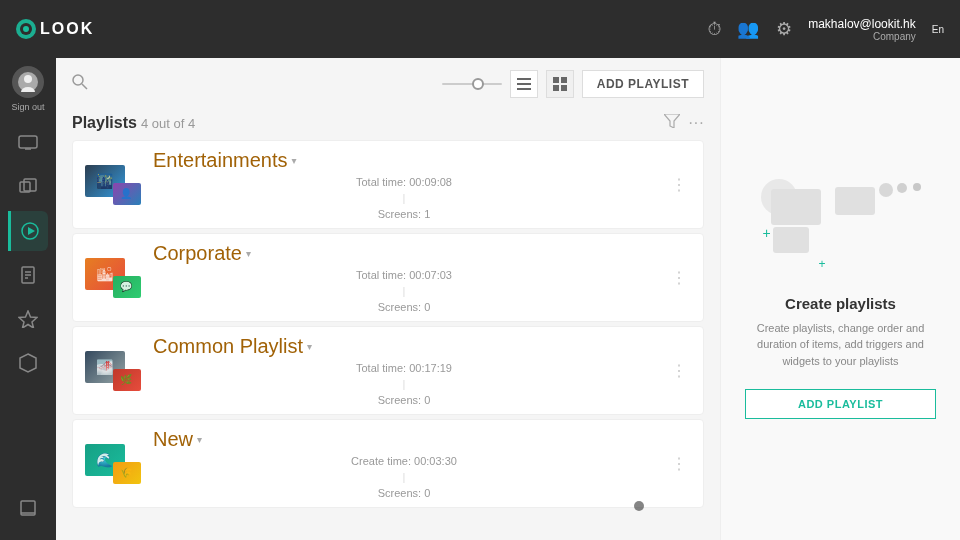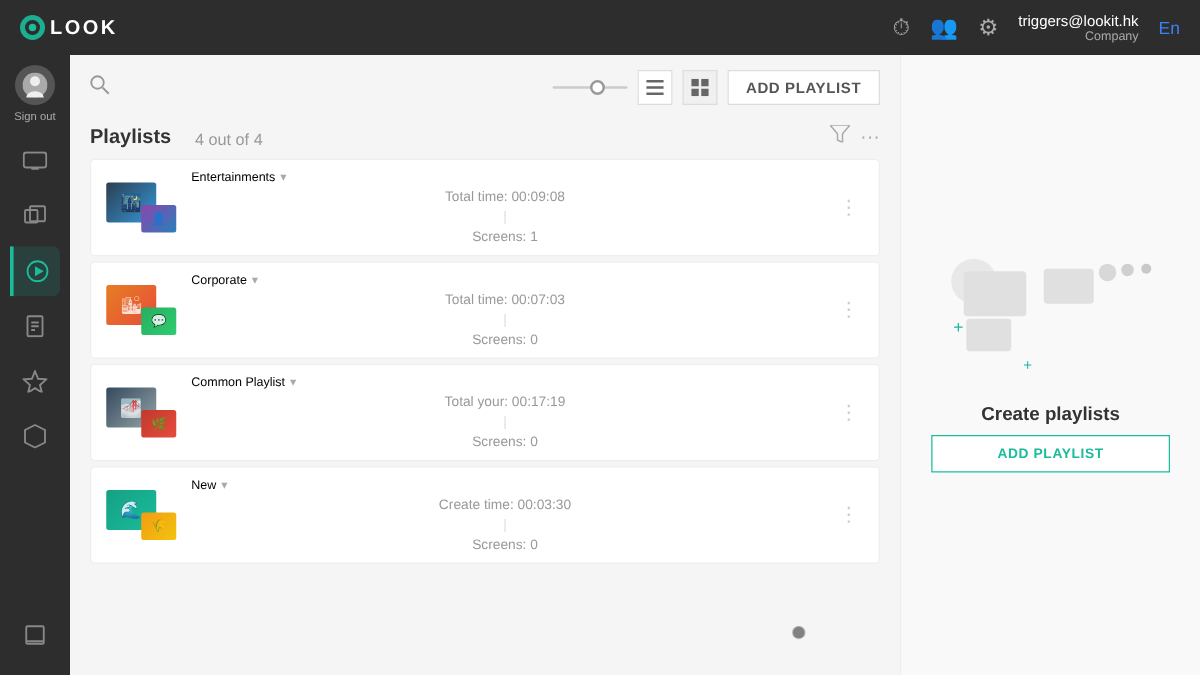--- a/index.html
+++ b/index.html
@@ -1,20 +1,20 @@
 <!DOCTYPE html>
 <html><head>
   <meta charset="utf-8">
   <style>
     * { box-sizing: border-box; margin: 0; padding: 0; }
     body { font-family: -apple-system, BlinkMacSystemFont, 'Segoe UI', sans-serif; background: #f0f0f0; width: 960px; height: 540px; overflow: hidden; display: flex; flex-direction: column; }
 
     
     .topbar {
-      height: 44px;
+      height: 58px;
       background: #2d2d2d;
       display: flex;
       align-items: center;
       justify-content: space-between;
       padding: 0 16px;
       flex-shrink: 0;
     }
     .topbar-logo {
       display: flex;
       align-items: center;
@@ -22,21 +22,21 @@
     .topbar-logo svg { width: 80px; height: 28px; }
     .topbar-right {
       display: flex;
       align-items: center;
       gap: 16px;
     }
     .topbar-icon { color: #aaa; cursor: pointer; font-size: 18px; }
     .topbar-user { display: flex; flex-direction: column; align-items: flex-end; }
     .topbar-user-name { color: #fff; font-size: 12px; font-weight: 500; }
     .topbar-user-company { color: #aaa; font-size: 10px; }
-    .topbar-lang { color: #3b82f6; font-size: 14px; cursor: pointer; }
+    .topbar-lang { color: #e5e5e5; font-size: 10px; cursor: pointer; }
 
     
     .main-layout {
       display: flex;
       flex: 1;
       overflow: hidden;
     }
 
     
     .sidebar {
@@ -167,23 +167,23 @@
       font-size: 12px;
       font-weight: 600;
       color: #555;
       cursor: pointer;
       letter-spacing: 0.5px;
     }
 
     
     .playlists-header {
       display: flex;
-      align-items: flex-end;
+      align-items: center;
       padding: 4px 16px 8px;
-      gap: 19px;
+      gap: 4px;
     }
     .playlists-title {
       font-size: 16px;
       font-weight: 600;
       color: #333;
     }
     .playlists-count {
       font-size: 13px;
       color: #999;
     }
@@ -259,23 +259,23 @@
     }
 
     .playlist-info { flex: 1; }
     .playlist-name {
       display: flex;
       align-items: center;
       gap: 4px;
       margin-bottom: 4px;
     }
     .playlist-name-text {
-      font-size: 10px;
+      font-size: 20px;
       font-weight: 500;
-      color: #000000;
+      color: #a16207;
       cursor: pointer;
     }
     .playlist-name-chevron { color: #aaa; font-size: 10px; }
     .playlist-meta {
       font-size: 11px;
       color: #999;
       display: flex;
       align-items: center;
       gap: 4px;
       flex-direction: column;
@@ -420,21 +420,21 @@
       <circle cx="10" cy="14" r="6" fill="#2d2d2d"></circle>
       <circle cx="10" cy="14" r="3" fill="#1abc9c"></circle>
       <text x="24" y="19" fill="white" font-size="16" font-weight="700" font-family="sans-serif" letter-spacing="2">LOOK</text>
     </svg>
   </div>
   <div class="topbar-right">
     <span class="topbar-icon">⏱</span>
     <span class="topbar-icon">👥</span>
     <span class="topbar-icon">⚙</span>
     <div class="topbar-user">
-      <span class="topbar-user-name">triggers@lookit.hk</span>
+      <span class="topbar-user-name">makhalov@lookit.hk</span>
       <span class="topbar-user-company">Company</span>
     </div>
     <span class="topbar-lang">En</span>
   </div>
 </div>
 
 <div class="main-layout">
 
   <div class="sidebar">
     <div class="sidebar-avatar">
@@ -597,21 +597,21 @@
             <div class="thumb-secondary thumb-color-6">
               <div class="thumb-icon" style="font-size:10px">🌿</div>
             </div>
           </div>
           <div class="playlist-info">
             <div class="playlist-name">
               <span class="playlist-name-text">Common Playlist</span>
               <span class="playlist-name-chevron">▾</span>
             </div>
             <div class="playlist-meta">
-              <span>Total your: 00:17:19</span>
+              <span>Total time: 00:17:19</span>
               <span class="playlist-meta-sep">|</span>
               <span>Screens: 0</span>
             </div>
           </div>
           <span class="playlist-actions">⋮</span>
         </div>
 
         <div class="playlist-item">
           <div class="playlist-thumb">
             <div class="thumb-main thumb-color-7">
@@ -648,19 +648,20 @@
         <div class="illus-screen illus-screen-lg"></div>
         <div class="illus-screen illus-screen-md"></div>
         <div class="illus-screen illus-screen-sm"></div>
 
         <div class="illus-screen-add">+</div>
 
         <div class="illus-plus-tl">+</div>
         <div class="illus-plus-bl">+</div>
       </div>
       <div class="create-title">Create playlists</div>
+      <div class="create-desc">Create playlists, change order and duration of items, add triggers and widgets to your playlists</div>
       <button class="add-playlist-btn-right">ADD PLAYLIST</button>
     </div>
 
   </div>
 </div>
 
 <div class="cursor-dot"></div>
 
 </body></html>

